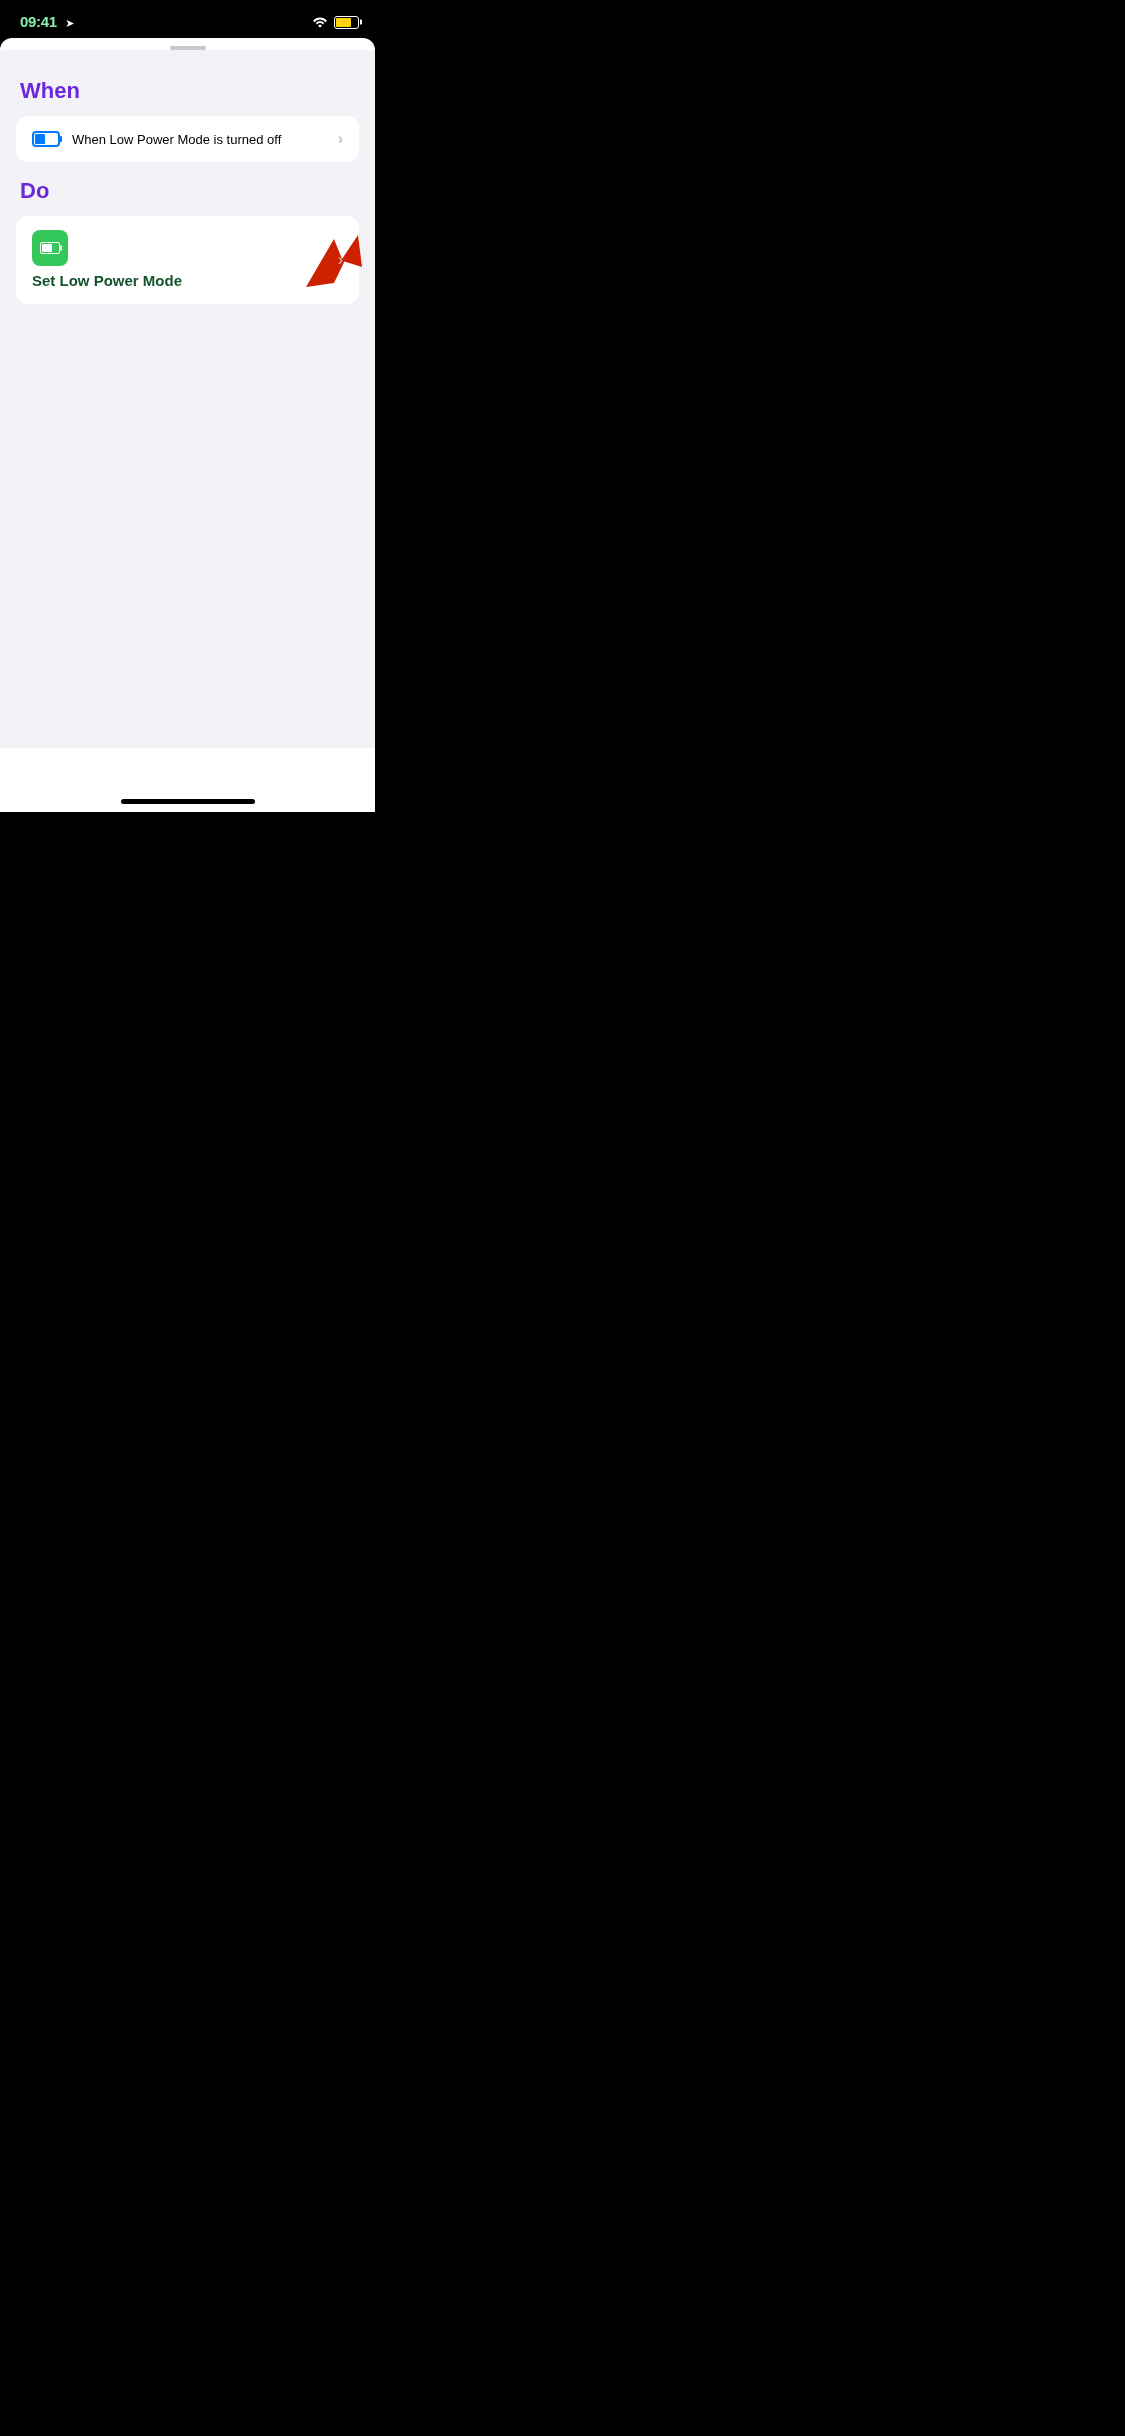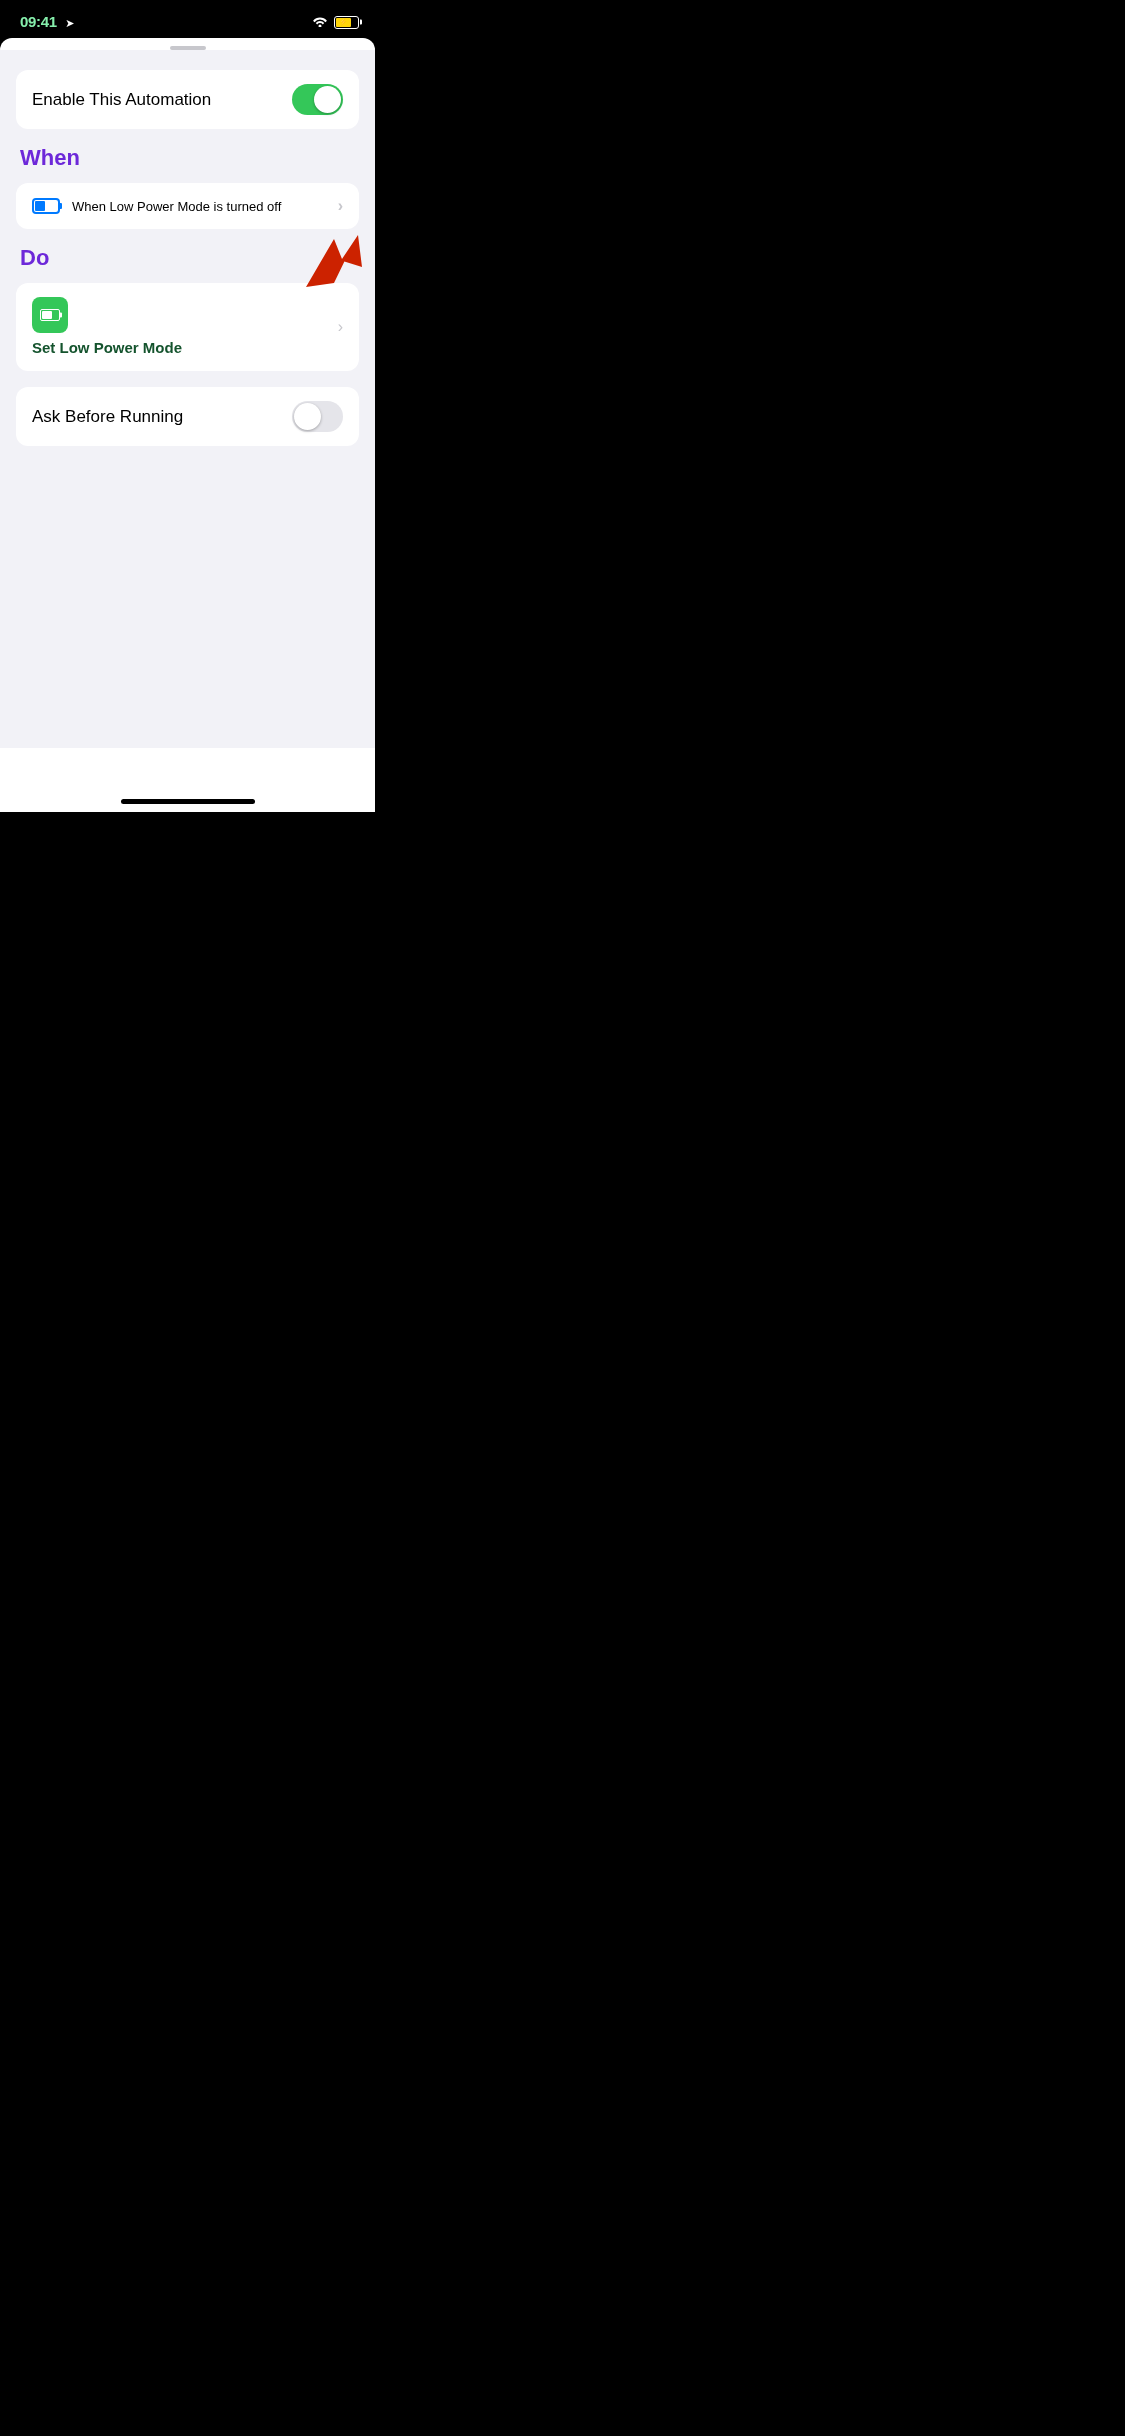--- a/index.html
+++ b/index.html
@@ -372,28 +372,20 @@
     </div>
   </div>
 </div>
 
 <div class="sheet">
   <div class="sheet-handle"></div>
 
 
   <div class="content">
 
-    <div class="card">
-      <div class="card-row">
-        <span class="card-label">Enable This Automation</span>
-        <div class="toggle on">
-          <div class="toggle-thumb"></div>
-        </div>
-      </div>
-    </div>
 
     <div class="red-arrow">
       <svg class="arrow-svg" viewBox="0 0 100 100" fill="none" xmlns="http://www.w3.org/2000/svg">
 
         <polygon points="20,80 55,20 65,45 85,15 90,55 68,48 55,75" fill="#CC2200"></polygon>
       </svg>
     </div>
 
     <div class="section-header">When</div>
 
@@ -414,25 +406,17 @@
         <div class="do-icon-container">
           <div class="do-icon-battery">
             <div class="do-icon-battery-fill"></div>
           </div>
         </div>
         <span class="do-label">Set Low Power Mode</span>
         <span class="do-row-chevron">›</span>
       </div>
     </div>
 
-    <div class="card">
-      <div class="card-row">
-        <span class="card-label">Ask Before Running</span>
-        <div class="toggle off">
-          <div class="toggle-thumb"></div>
-        </div>
-      </div>
-    </div>
 
   </div>
 </div>
 
 <div class="home-indicator"></div>
 
 </body></html>

